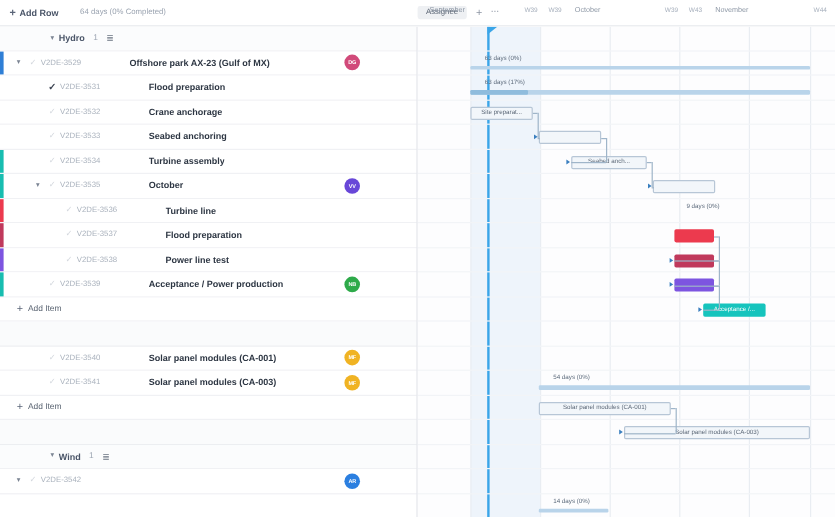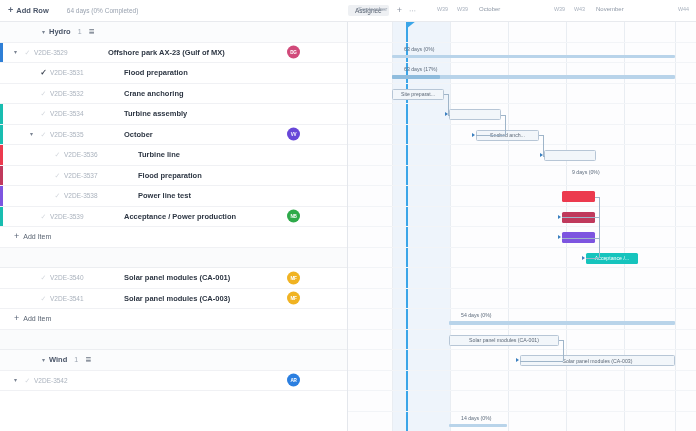--- a/index.html
+++ b/index.html
@@ -185,21 +185,27 @@
         <div class="row ind-2">
           <span class="caret ph">▾</span>
           <span class="check done">✓</span>
           <span class="tid">V2DE-3531</span>
           <span class="tname">Flood preparation</span>
         </div>
         <div class="row ind-2">
           <span class="caret ph">▾</span>
           <span class="check">✓</span>
           <span class="tid">V2DE-3532</span>
-          <span class="tname">Crane anchoring</span>
+          <span class="tname">Crane anchorage</span>
+        </div>
+        <div class="row ind-2">
+          <span class="caret ph">▾</span>
+          <span class="check">✓</span>
+          <span class="tid">V2DE-3533</span>
+          <span class="tname">Seabed anchoring</span>
         </div>
         <div class="row ind-2">
           <span class="edgebar" style="background:#18bdb0"></span>
           <span class="caret ph">▾</span>
           <span class="check">✓</span>
           <span class="tid">V2DE-3534</span>
           <span class="tname">Turbine assembly</span>
         </div>
         <div class="row ind-2">
           <span class="edgebar" style="background:#18bdb0"></span>

